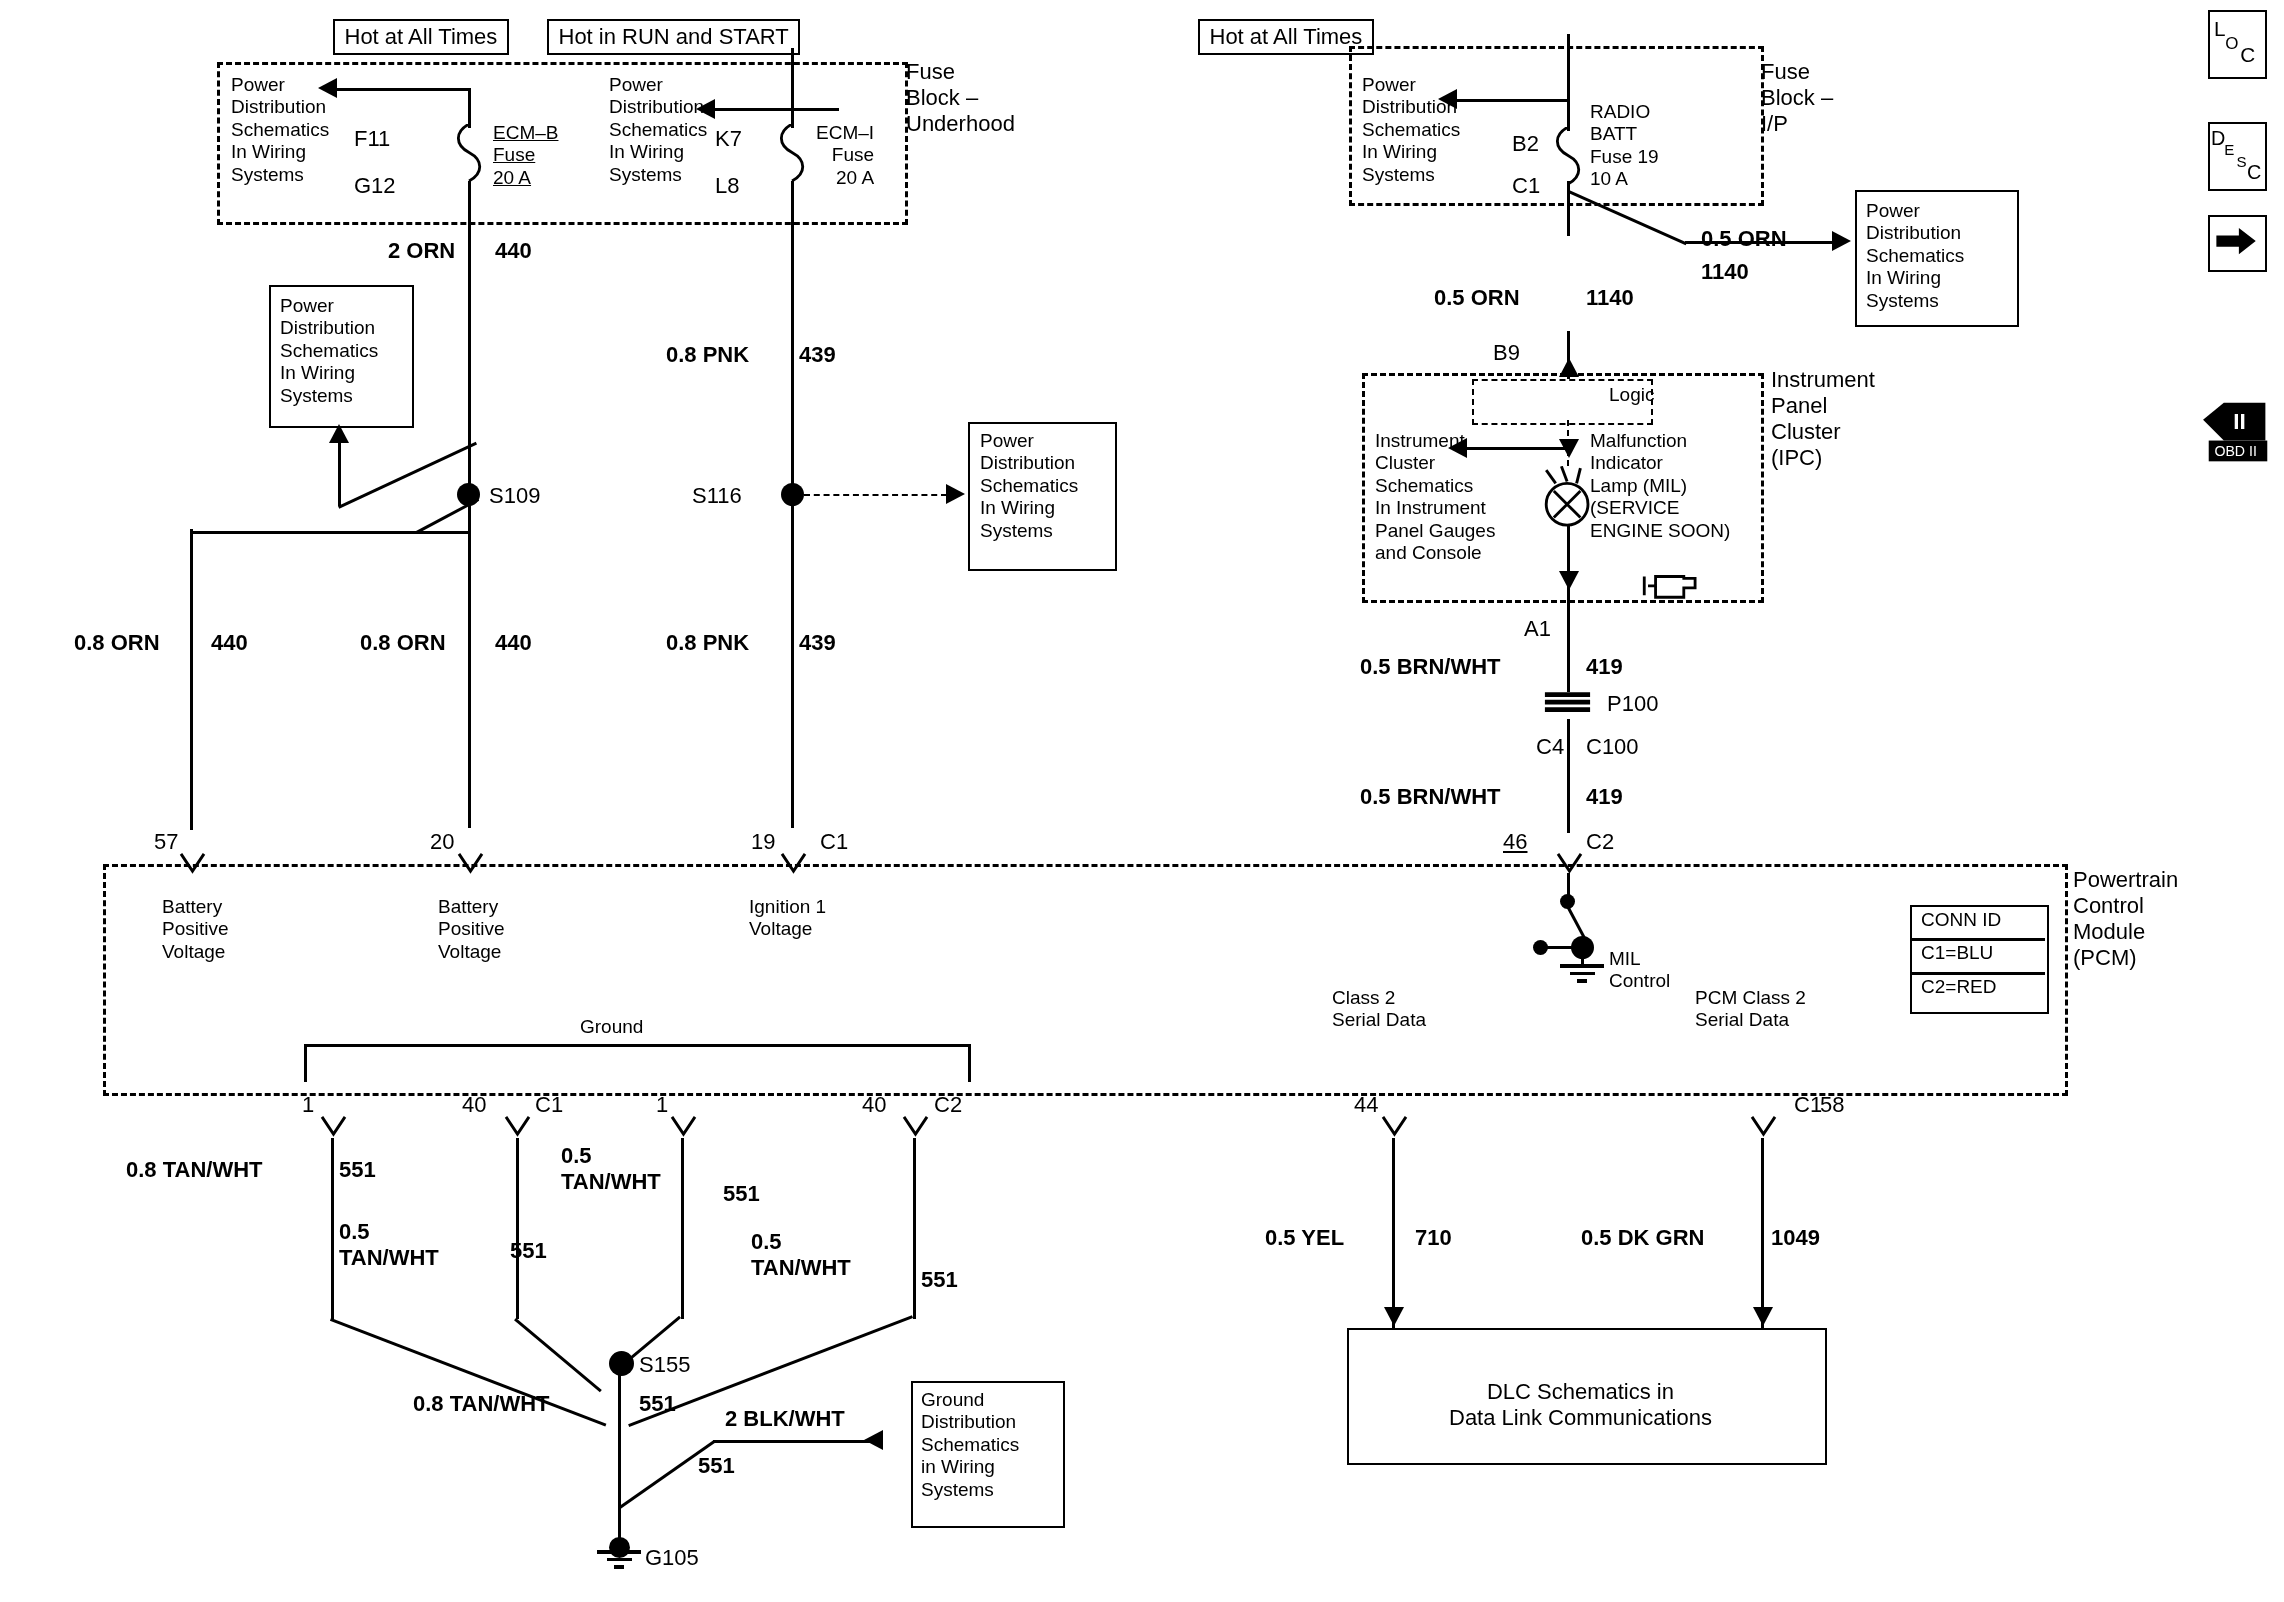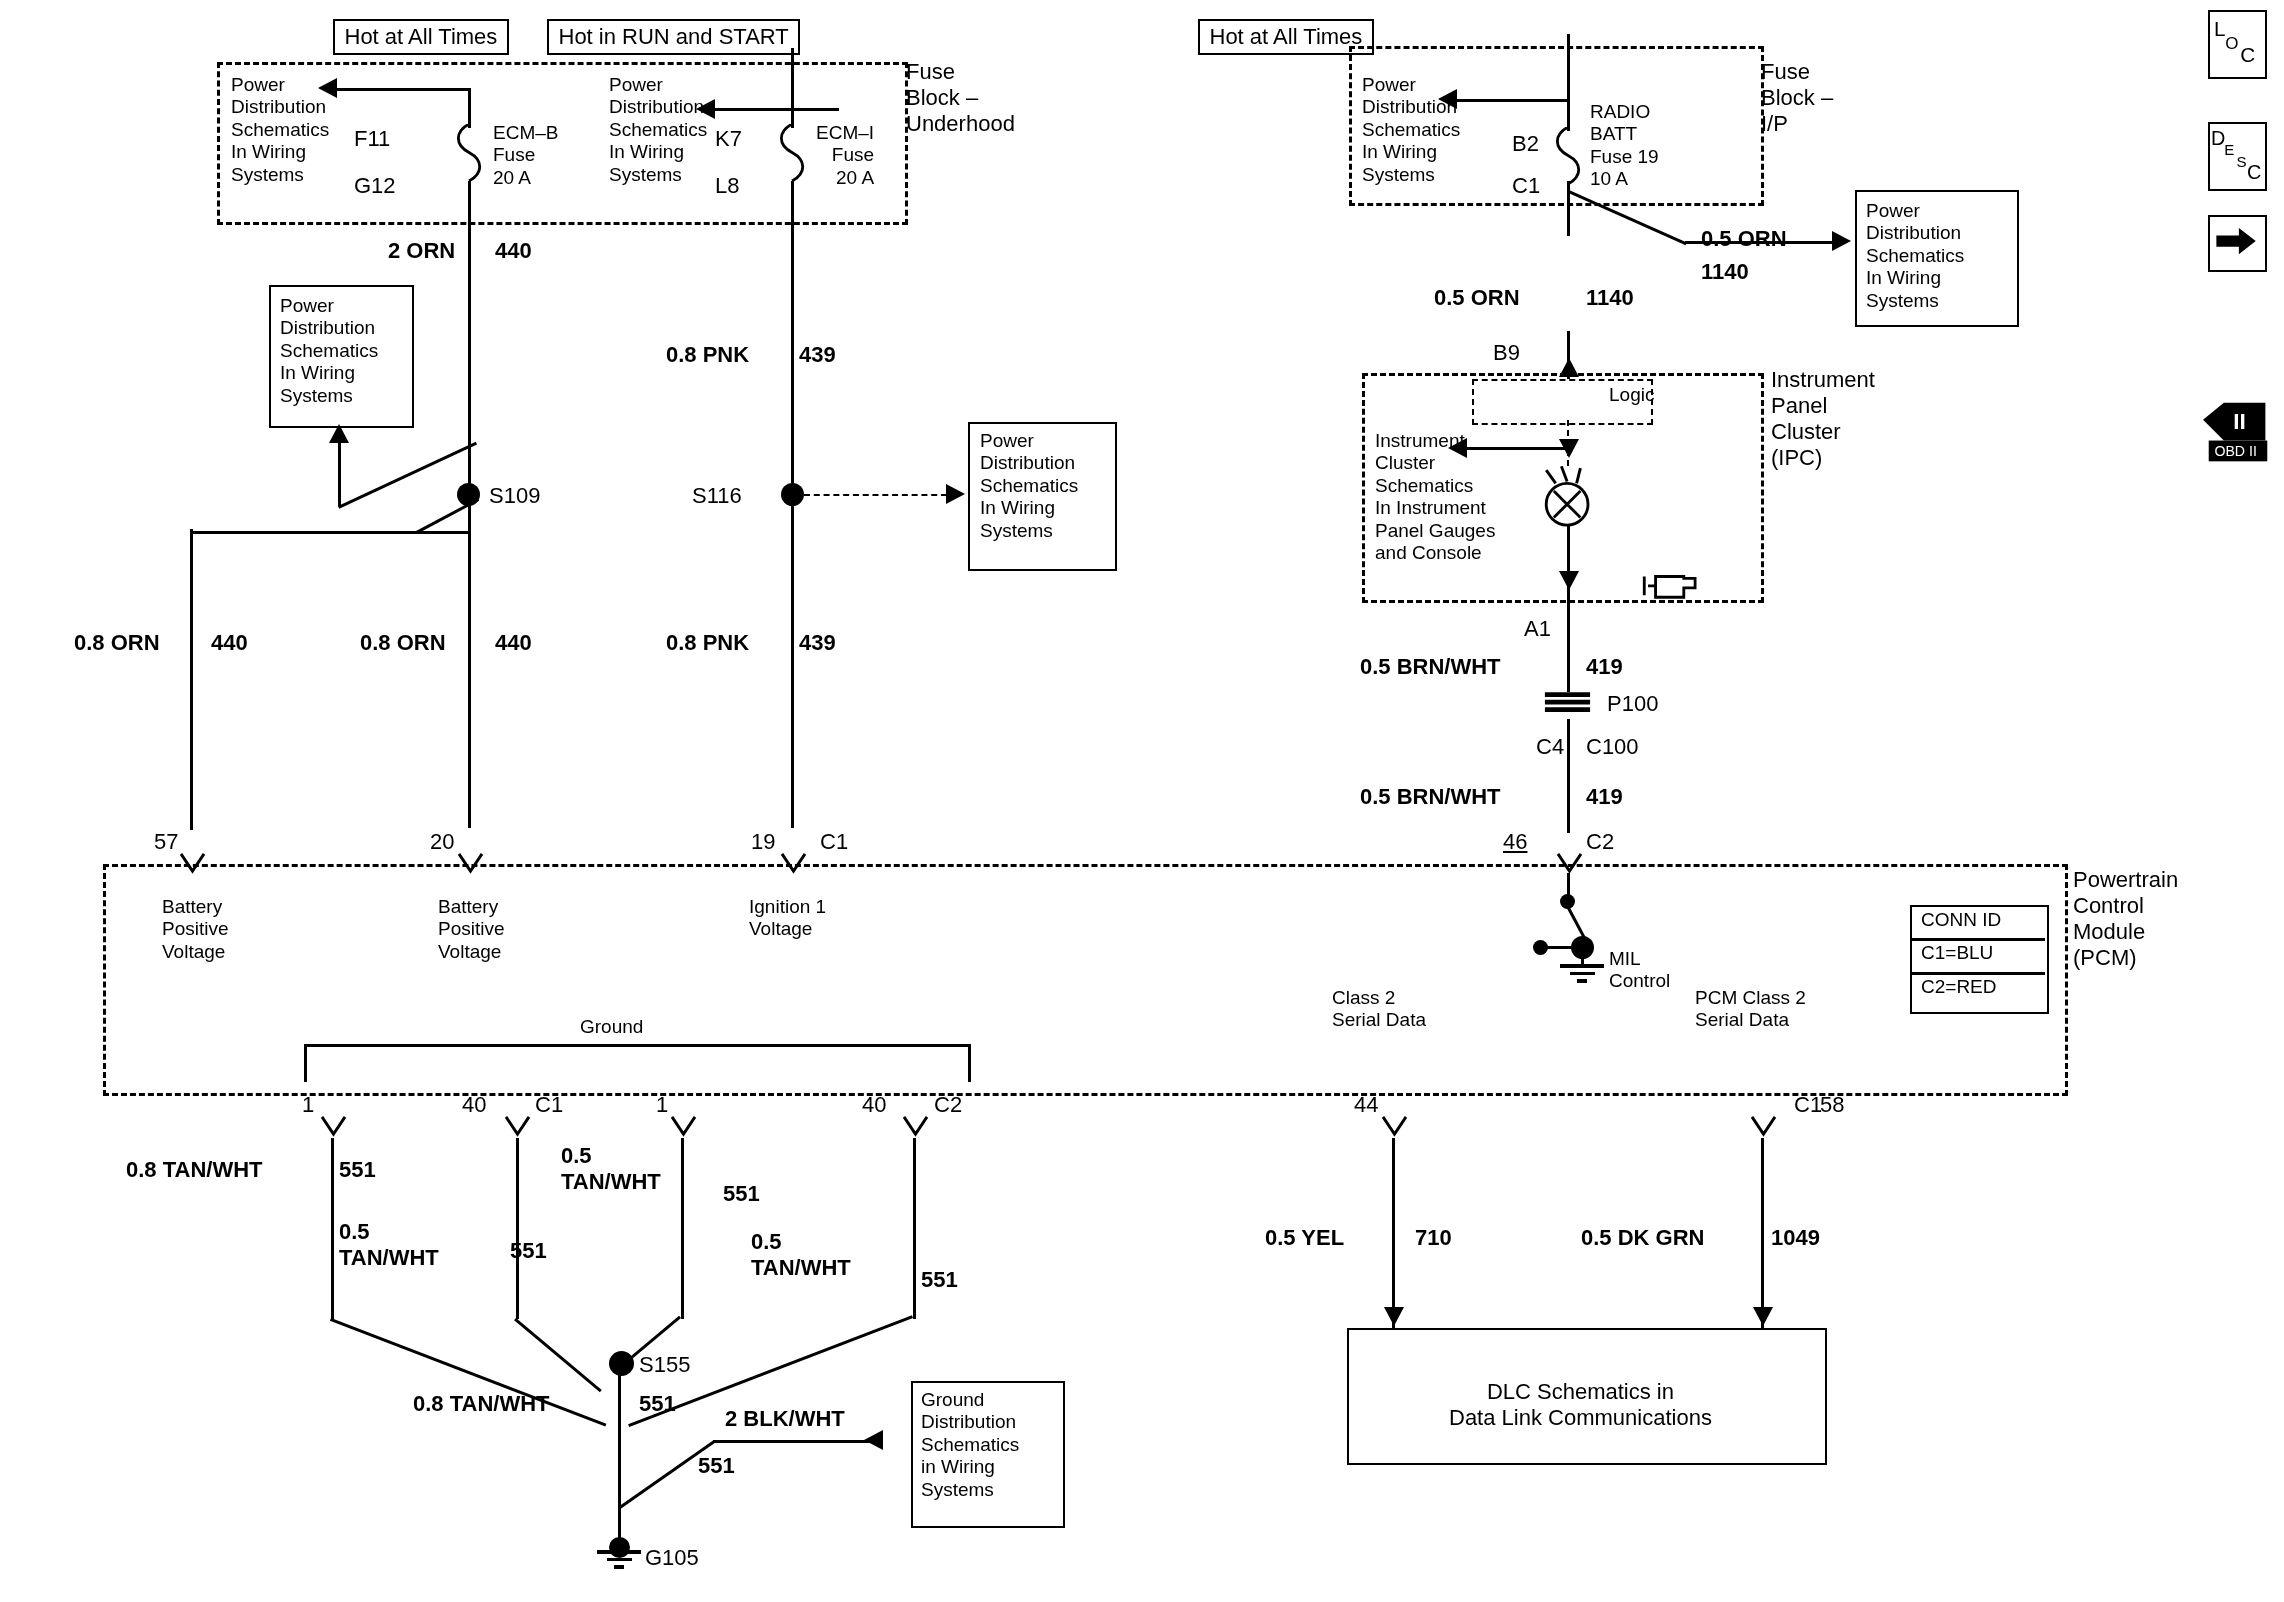--- a/index.html
+++ b/index.html
@@ -43,21 +43,21 @@
 Distribution
 Schematics
 In Wiring
 Systems</div>
 
   <div class="hl" style="left:335px;top:88px;width:133px;"></div>
   <div class="arrow-l" style="left:318px;top:78px;"></div>
 
   <div class="t" style="left:354px;top:126px;">F11</div>
   <div class="t" style="left:354px;top:173px;">G12</div>
-  <div class="t sm" style="left:493px;top:122px;">ECM–B
+  <div class="t sm" style="left:493px;top:122px;text-decoration:underline;">ECM–B
 Fuse
 20 A</div>
 
   <div class="vl" style="left:468px;top:88px;height:40px;"></div>
   <svg style="position:absolute;left:451px;top:124px;" width="38" height="59" viewBox="0 0 40 62">
     <path d="M19 0 C 4 8, 4 22, 19 30 C 34 38, 34 52, 19 60" stroke="#000" stroke-width="3" fill="none"></path>
   </svg>
   <div class="vl" style="left:468px;top:181px;height:40px;"></div>
 
   <div class="t sm" style="left:609px;top:74px;">Power
@@ -176,20 +176,25 @@
   <div class="arrow-u" style="left:1559px;top:358px;"></div>
 
   <div class="t sm" style="left:1375px;top:430px;">Instrument
 Cluster
 Schematics
 In Instrument
 Panel Gauges
 and Console</div>
   <div class="hl" style="left:1465px;top:447px;width:107px;"></div>
   <div class="arrow-l" style="left:1448px;top:438px;"></div>
+  <div class="t sm" style="left:1590px;top:430px;">Malfunction
+Indicator
+Lamp (MIL)
+(SERVICE
+ENGINE SOON)</div>
 
   <div class="dvl" style="left:1567px;top:420px;height:46px;"></div>
   <div class="arrow-d" style="left:1559px;top:439px;"></div>
   <svg style="position:absolute;left:1531px;top:466px;" width="76" height="67" viewBox="0 0 80 70">
     <circle cx="38" cy="40" r="22" stroke="#000" stroke-width="3" fill="none"></circle>
     <line x1="24" y1="26" x2="52" y2="54" stroke="#000" stroke-width="3"></line>
     <line x1="52" y1="26" x2="24" y2="54" stroke="#000" stroke-width="3"></line>
     <line x1="16" y1="4" x2="26" y2="18" stroke="#000" stroke-width="3"></line>
     <line x1="32" y1="0" x2="38" y2="16" stroke="#000" stroke-width="3"></line>
     <line x1="52" y1="2" x2="48" y2="18" stroke="#000" stroke-width="3"></line>

